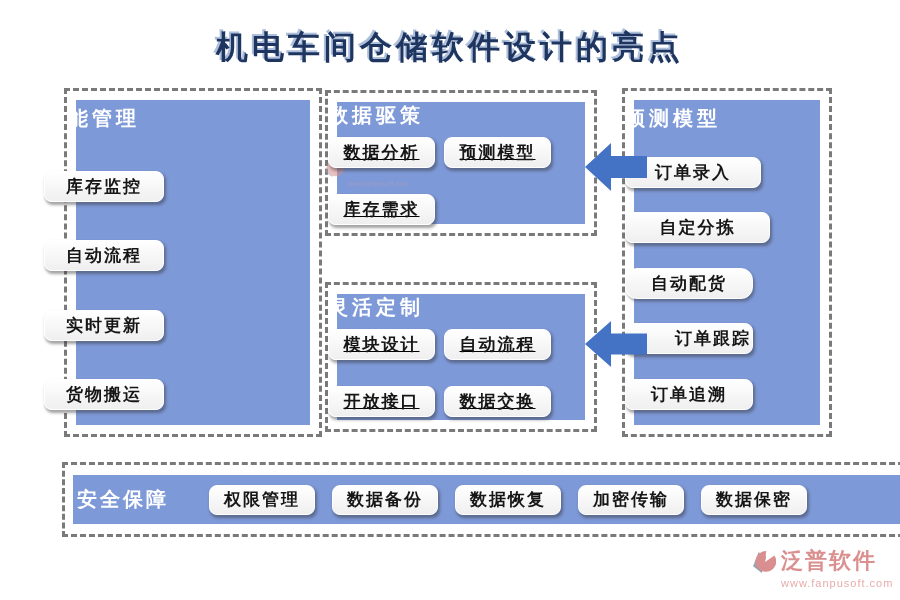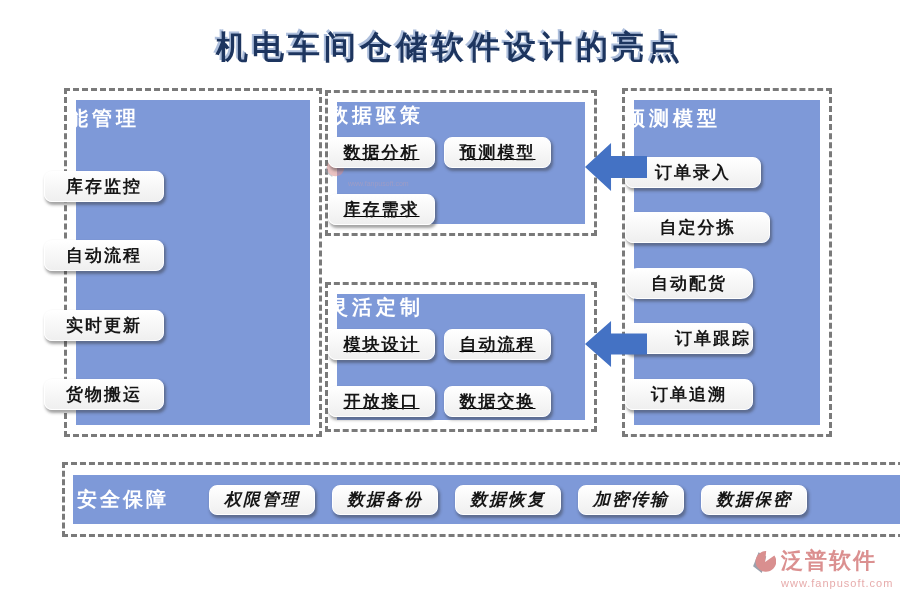--- a/index.html
+++ b/index.html
@@ -34,21 +34,21 @@
 
   
   .grid-content{padding-top:9px;}
   .grid2{margin-top:8px;display:grid;grid-template-columns:repeat(2,107px);gap:26px 9px;justify-content:center;text-decoration:underline;}
   .grid2 .pill{width:107px;}
 
   
   .bar-content{flex-direction:row;justify-content:flex-start;padding-left:12px;}
   .bar-content{align-items:center;}
   .bar-label{font-size:20px;font-weight:bold;color:#fff;letter-spacing:3px;margin-right:40px;}
-  .bar-content .pill{width:106px;height:30px;margin-right:17px;font-style:italic;}
+  .bar-content .pill{width:106px;height:30px;margin-right:17px;}
 
   .arrow{position:absolute;background:var(--arrow);
     clip-path:polygon(0% 50%,42% 0%,42% 27%,100% 27%,100% 73%,42% 73%,42% 100%);z-index:3;}
 
   .wm-center{position:absolute;left:-4px;top:52px;z-index:1;display:flex;align-items:center;gap:4px;opacity:.55;}
   .wm-center .wm-brand{font-size:19px;font-weight:bold;color:#d9a3a3;opacity:.55;letter-spacing:1px;}
   .wm-center .wm-url{font-size:7px;color:#d9a3a3;opacity:.6;font-family:"Liberation Sans",sans-serif;}
 
   .wm-corner{position:absolute;left:752px;top:548px;display:flex;align-items:flex-start;gap:5px;}
   .wm-brand-big{font-size:22px;font-weight:bold;color:var(--pink);letter-spacing:2px;line-height:24px;}

